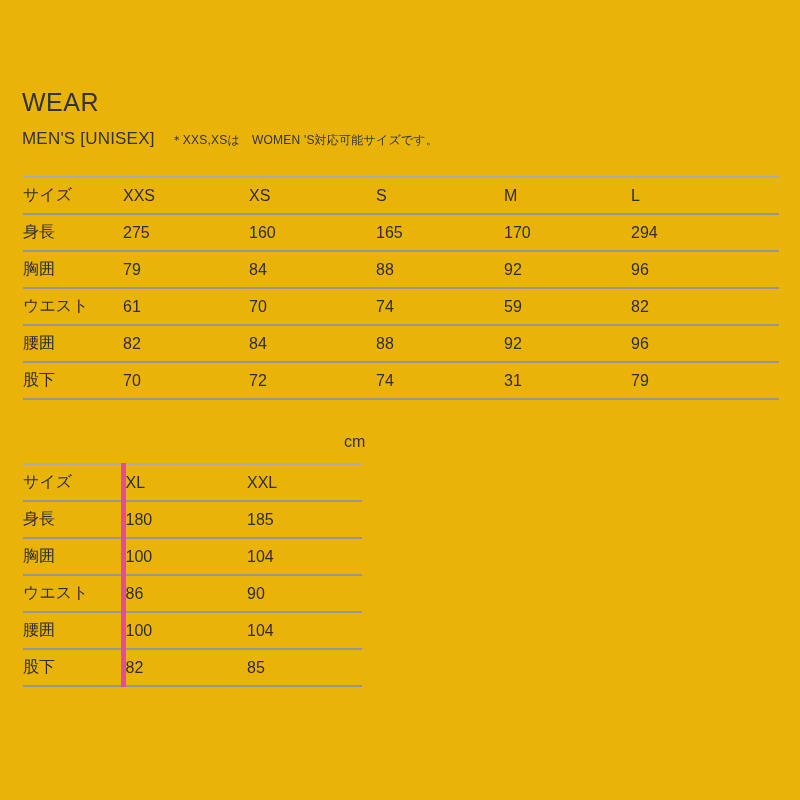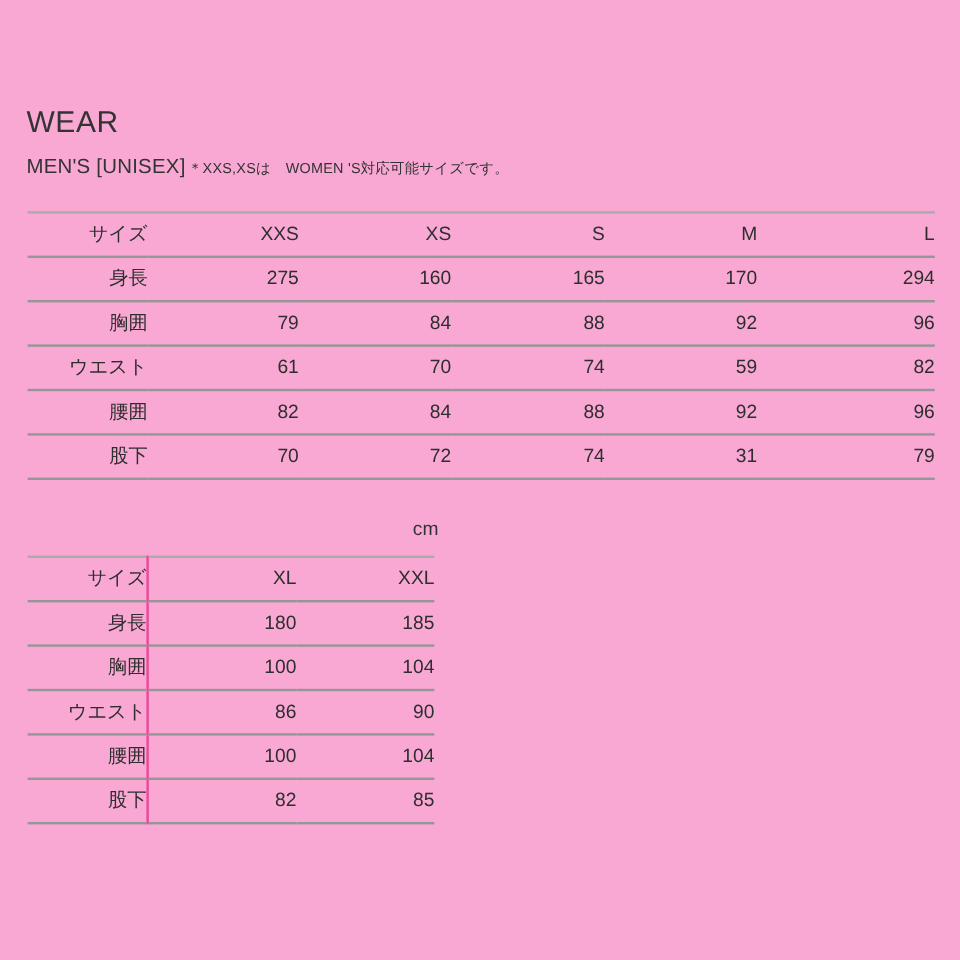--- a/index.html
+++ b/index.html
@@ -1,52 +1,52 @@
 <!DOCTYPE html>
 <html><head>
 <meta charset="utf-8">
 <style>
   html, body { margin: 0; padding: 0; background: #ffffff; }
   body {
     width: 800px; height: 800px;
     font-family: "Liberation Sans", "DejaVu Sans", sans-serif;
     color: #2e2e2e;
   }
-  .page { position: relative; width: 800px; height: 800px; background: #f9a8d4; overflow: hidden; }
+  .page { position: relative; width: 800px; height: 800px; background: #eab308; overflow: hidden; }
 
   .title {
     position: absolute; left: 22px; top: 88px;
     font-size: 25px; font-weight: 400; color: #333;
     letter-spacing: 0.5px;
   }
   .subhead {
     position: absolute; left: 22px; top: 129px;
-    display: flex; align-items: baseline;
+    display: flex; align-items: baseline; gap: 14px;
   }
   .subtitle { font-size: 17px; font-weight: 400; color: #333; letter-spacing: 0.2px; }
   .note { font-size: 12px; color: #333; margin-left: 2px; letter-spacing: 0.2px; }
 
   table.size-table {
     position: absolute;
     border-collapse: collapse;
     table-layout: fixed;
   }
   table.size-table td {
-    text-align: right; vertical-align: middle;
+    text-align: left; vertical-align: middle;
     font-size: 16px; color: #2e2e2e;
     height: 35px; padding: 0; overflow: hidden; white-space: nowrap;
   }
   table.size-table tr { border-bottom: 2px solid #969696; }
   table.size-table { border-top: 2px solid #ababab; }
 
   #main-table { left: 23px; top: 176px; width: 756px; }
   #ext-table  { left: 23px; top: 463px; width: 339px; }
 
   
-  #ext-table td:nth-child(2) { border-left: 2px solid #ec4899; padding-left: 16px; }
+  #ext-table td:nth-child(2) { border-left: 5px solid #ec4899; }
 
   .unit-label {
     position: absolute; left: 344px; top: 433px;
     font-size: 16px; color: #333;
   }
 </style>
 </head>
 <body>
 
 <div class="page">

